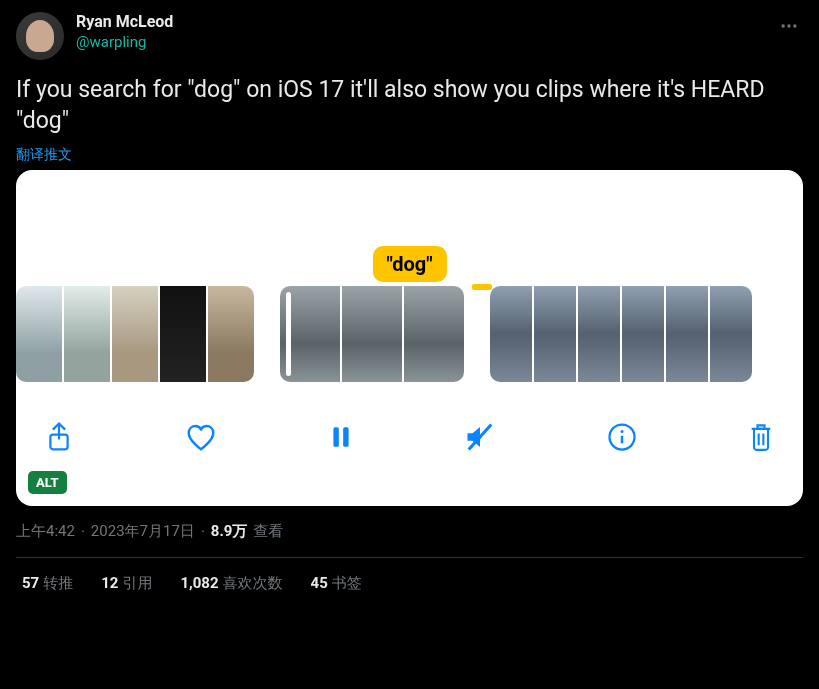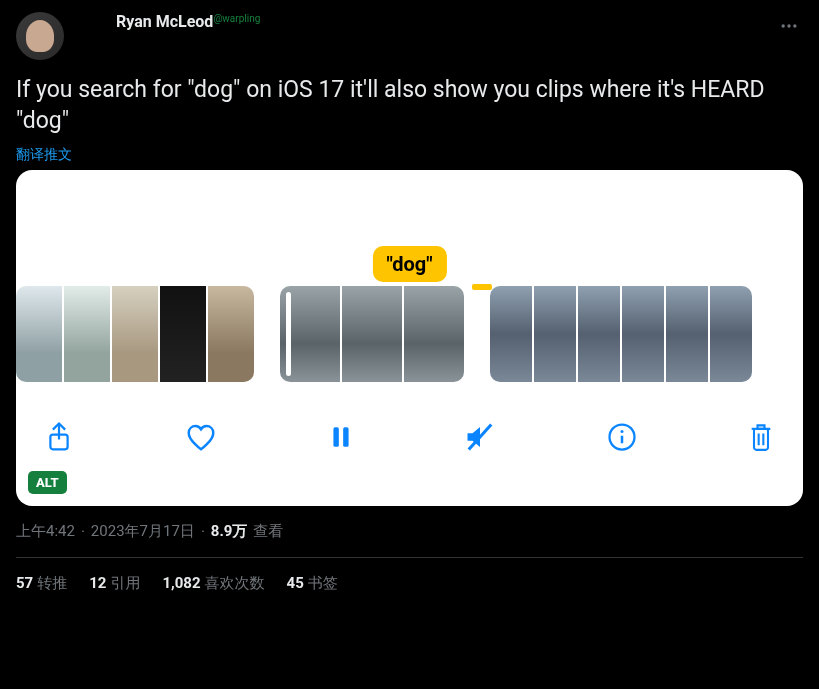--- a/index.html
+++ b/index.html
@@ -31,23 +31,23 @@
     overflow: hidden;
   }
   .avatar::after {
     content: "";
     position: absolute;
     top: 8px; left: 10px;
     width: 28px; height: 32px;
     background: #c8a890;
     border-radius: 50% 50% 40% 40%;
   }
-  .names { display: flex; line-height: 1.3; margin-left: 40px; }
+  .names { display: flex; flex-direction: column; line-height: 1.3; }
   .display-name { font-weight: 700; font-size: 16px; color: #e7e9ea; }
-  .handle { font-size: 10px; color: #15803d; }
+  .handle { font-size: 15px; color: #14b8a6; }
   .more-btn {
     position: absolute;
     right: 0;
     top: 0;
     color: #71767b;
     cursor: pointer;
     padding: 4px;
   }
   .tweet-text {
     font-size: 23px;
@@ -150,21 +150,21 @@
     border-top: 1px solid #2f3336;
     margin-top: 16px;
   }
   .stats {
     display: flex;
     gap: 22px;
     padding: 16px 0 0 0;
     font-size: 15px;
   }
   .stat { color: #71767b; }
-  .stat .num { color: #e7e9ea; font-weight: 700; margin-right: 4px; }
+  .stat .num { color: #e7e9ea; font-weight: 700; margin-right: 4px; margin-left: 6px; }
 </style>
 </head>
 <body>
 
 <div class="tweet">
 
   <div class="header">
     <div class="avatar"></div>
     <div class="names">
       <span class="display-name">Ryan McLeod</span>

